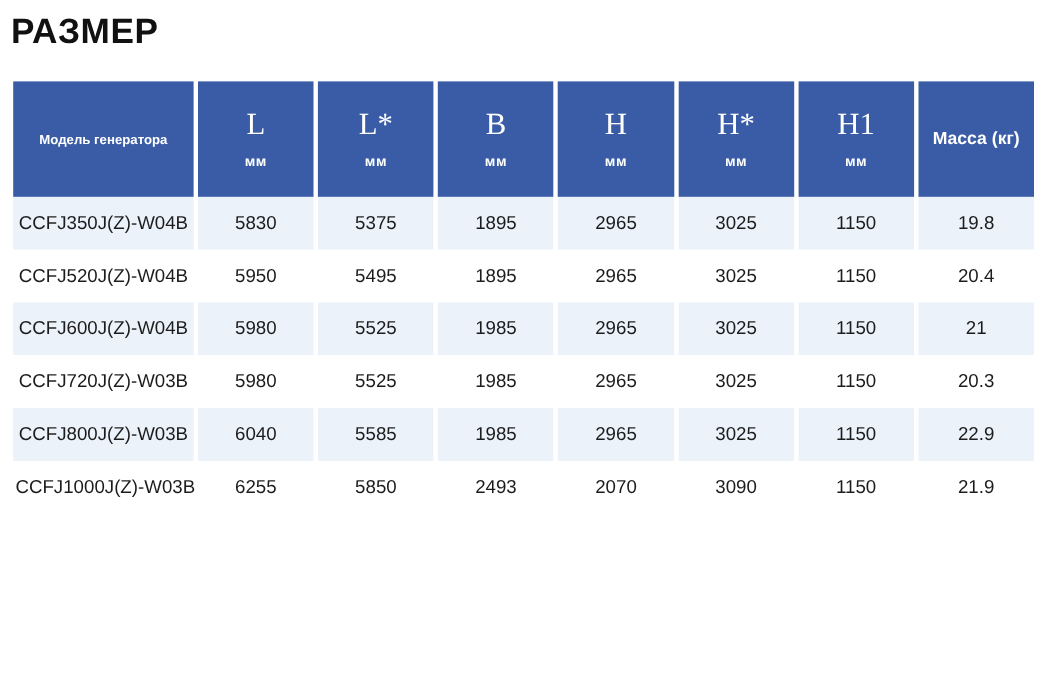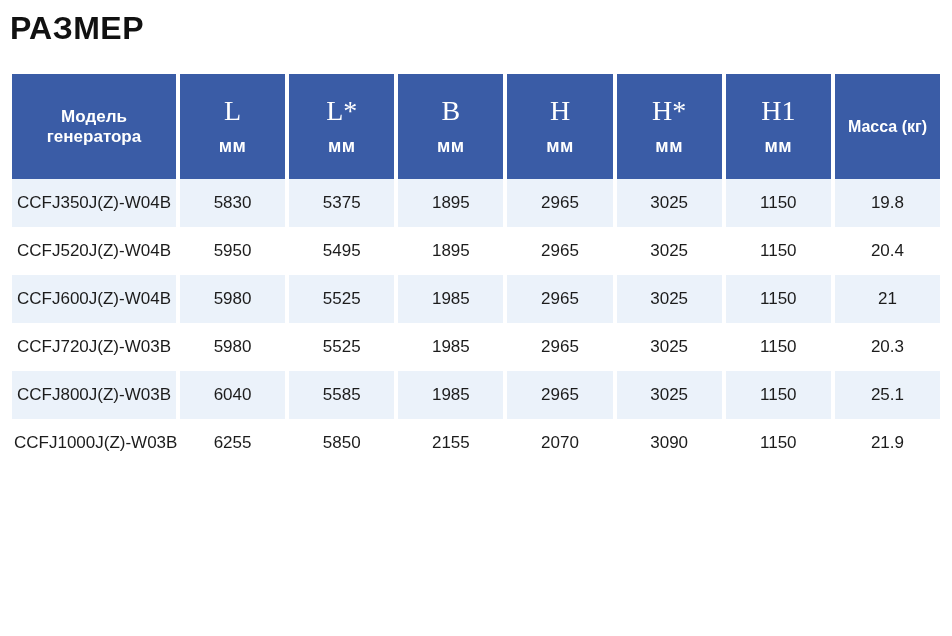--- a/index.html
+++ b/index.html
@@ -33,28 +33,28 @@
   }
   col.model-col{width:164px;}
   th{
     background:var(--header-bg);
     color:var(--header-text);
     height:105px;
     vertical-align:middle;
     text-align:center;
     padding:0 4px;
   }
-  th.model-header{font-size:17px;font-weight:700;}
+  th.model-header{font-size:12px;font-weight:700;}
   th.mass-header{font-size:16px;font-weight:700;text-align:center;}
   th.dim-header .dim-letter{
     font-family:"Liberation Serif","DejaVu Serif",serif;
     font-size:28px;font-weight:400;line-height:1;display:block;
   }
   th.dim-header .dim-unit{
-    display:block;font-size:18px;font-weight:700;margin-top:11px;letter-spacing:.5px;
+    display:block;font-size:13px;font-weight:700;margin-top:11px;letter-spacing:.5px;
   }
   td{
     height:48px;
     text-align:center;
     vertical-align:middle;
     font-size:17px;
     color:var(--cell-text);
     background:var(--row-bg);
     padding:0 2px;
     white-space:nowrap;
@@ -150,27 +150,27 @@
           <td>20.3</td>
         </tr>
         <tr>
     <td>CCFJ800J(Z)-W03B</td>
   <td>6040</td>
           <td>5585</td>
           <td>1985</td>
           <td>2965</td>
           <td>3025</td>
           <td>1150</td>
-          <td>25.1</td>
+          <td>22.9</td>
         </tr>
         <tr>
     <td>CCFJ1000J(Z)-W03B</td>
   <td>6255</td>
           <td>5850</td>
-          <td>2155</td>
+          <td>2493</td>
           <td>2070</td>
           <td>3090</td>
           <td>1150</td>
           <td>21.9</td>
         </tr>
       </tbody>
   </table>
 </div>
 
 </body></html>

